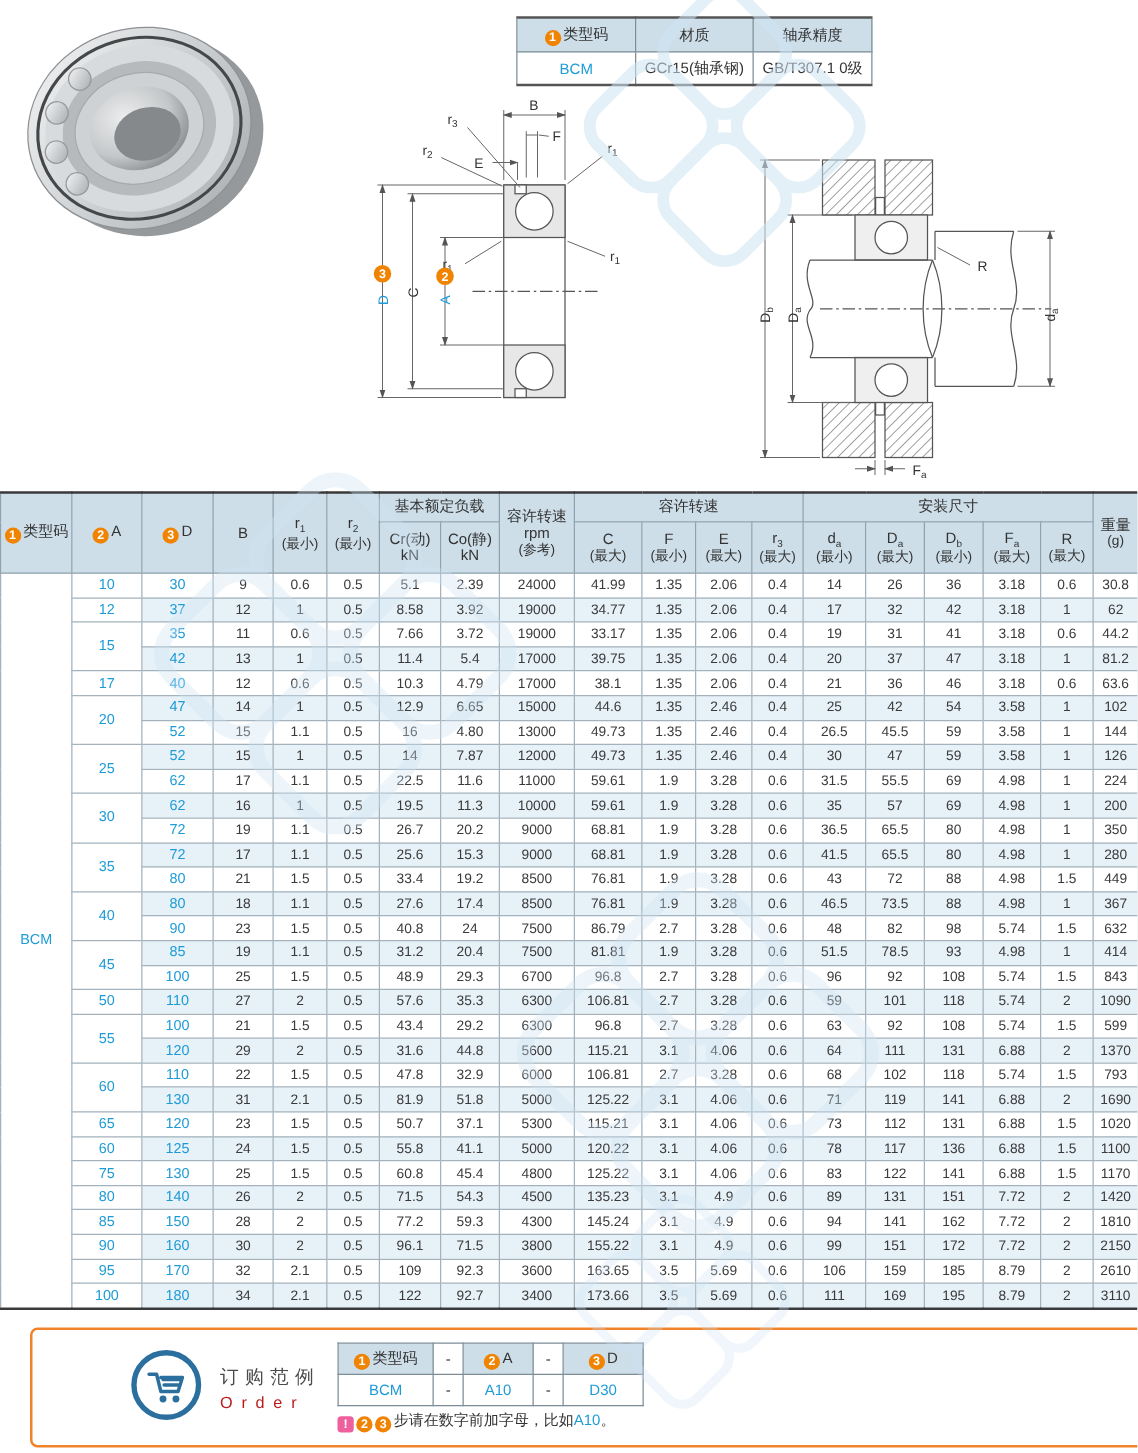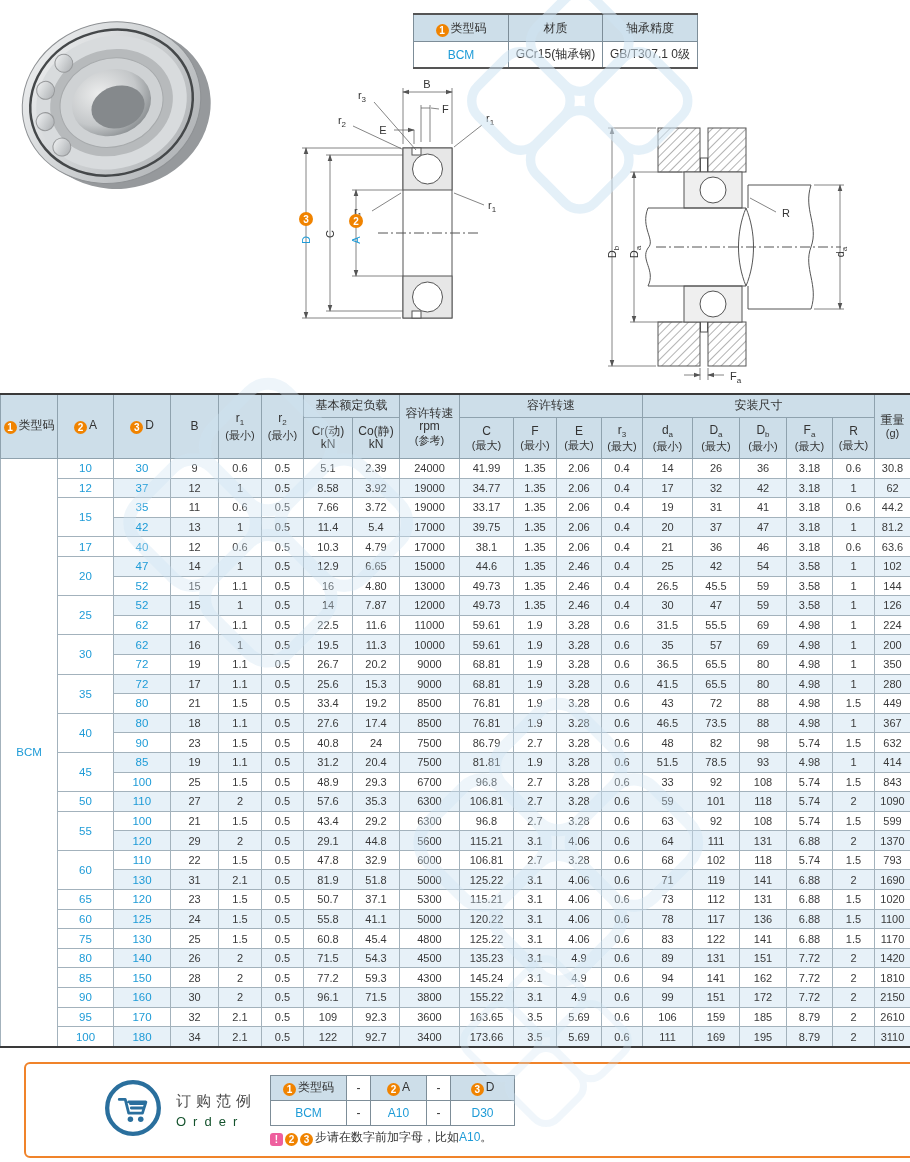--- a/index.html
+++ b/index.html
@@ -41,21 +41,21 @@
   .hline{display:block;}
   .hnote{display:block;font-size:11px;}
   sub{font-size:8px;}
 
   
   .footer-box{position:absolute;left:24px;top:1062px;width:888px;height:92px;border:2px solid #f0832a;border-radius:6px;
     display:flex;align-items:center;}
   .cart-wrap{margin-left:76px;}
   .order-title{margin-left:12px;color:#4a4a4a;}
   .order-title .cn{font-size:15px;letter-spacing:5px;display:block;}
-  .order-title .en{font-size:13px;letter-spacing:7px;display:block;margin-top:3px;color:#14532d;}
+  .order-title .en{font-size:13px;letter-spacing:7px;display:block;margin-top:3px;color:#b91c1c;}
   .order-area{margin-left:14px;}
   .order-table{border-collapse:collapse;table-layout:fixed;}
   .order-table th,.order-table td{border:1px solid #7d8d98;font-weight:normal;text-align:center;font-size:12px;padding:0;height:24px;}
   .order-table th.lbl{background:#cddee9;}
   .order-note{font-size:12px;margin-top:3px;color:#333;}
 
   
   .wm{position:absolute;left:0;top:0;pointer-events:none;z-index:9;}
 </style>
 </head>
@@ -651,21 +651,21 @@
           <td>25</td>
           <td>1.5</td>
           <td>0.5</td>
           <td>48.9</td>
           <td>29.3</td>
           <td>6700</td>
           <td>96.8</td>
           <td>2.7</td>
           <td>3.28</td>
           <td>0.6</td>
-          <td>33</td>
+          <td>96</td>
           <td>92</td>
           <td>108</td>
           <td>5.74</td>
           <td>1.5</td>
           <td>843</td>
         </tr>
         <tr>
           <td class="c-a" rowspan="1">50</td>
           <td class="c-d stripe">110</td>
           <td class="stripe">27</td>
@@ -703,21 +703,21 @@
           <td>108</td>
           <td>5.74</td>
           <td>1.5</td>
           <td>599</td>
         </tr>
         <tr>
           <td class="c-d stripe">120</td>
           <td class="stripe">29</td>
           <td class="stripe">2</td>
           <td class="stripe">0.5</td>
-          <td class="stripe">29.1</td>
+          <td class="stripe">31.6</td>
           <td class="stripe">44.8</td>
           <td class="stripe">5600</td>
           <td class="stripe">115.21</td>
           <td class="stripe">3.1</td>
           <td class="stripe">4.06</td>
           <td class="stripe">0.6</td>
           <td class="stripe">64</td>
           <td class="stripe">111</td>
           <td class="stripe">131</td>
           <td class="stripe">6.88</td>

